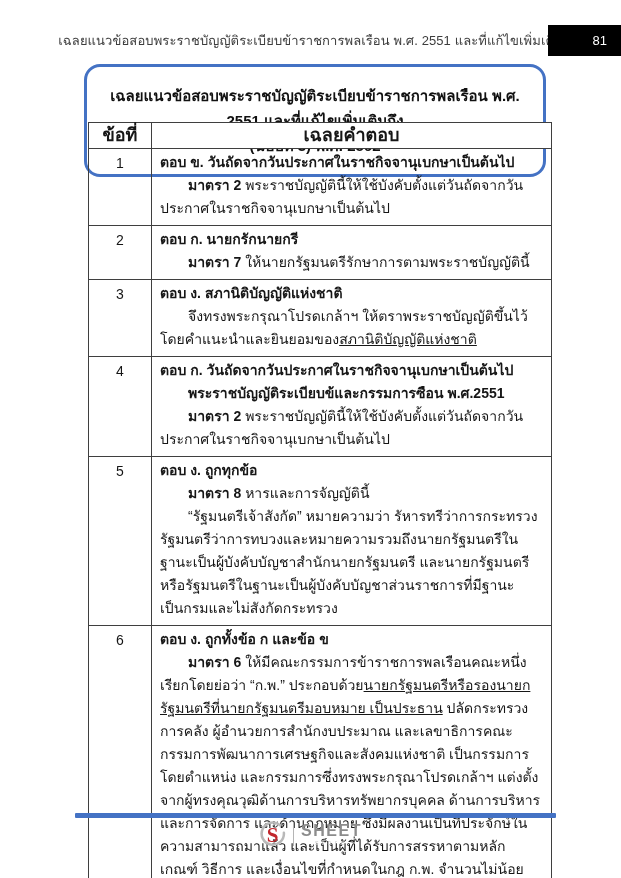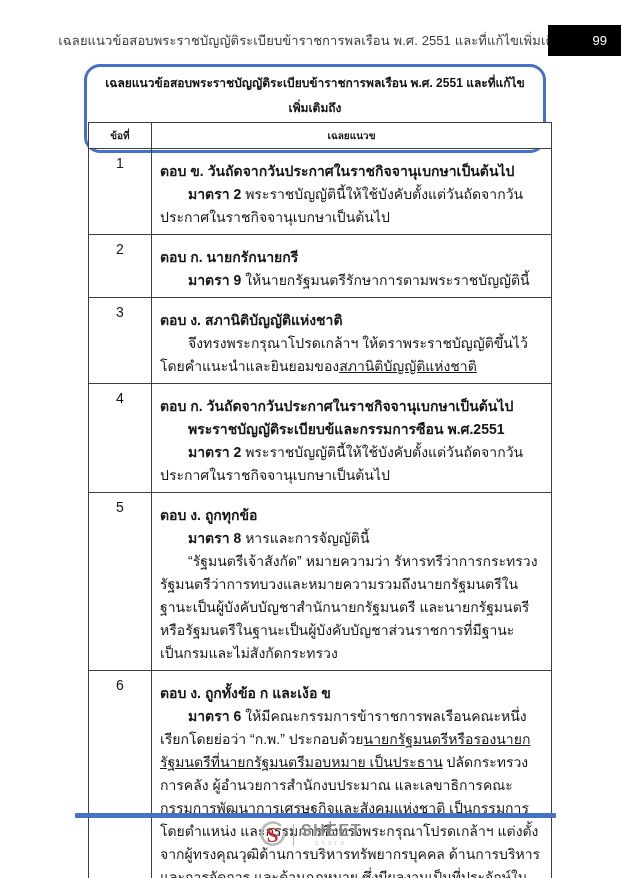--- a/index.html
+++ b/index.html
@@ -19,39 +19,39 @@
     position:absolute;top:25px;right:0;width:73px;height:31px;
     background:#000000;color:#ffffff;font-size:13px;
     display:flex;align-items:center;justify-content:flex-end;
     padding-right:14px;box-sizing:border-box;
   }
 
   
   .title-box{
     position:absolute;top:64px;left:84px;width:462px;box-sizing:border-box;
     border:3px solid #4472C4;border-radius:16px;
-    padding:4px 10px;background:#fff;
-    text-align:center;font-weight:bold;font-size:12px;line-height:25px;color:#111;
+    padding:16px 10px;background:#fff;
+    text-align:center;font-weight:bold;font-size:15px;line-height:25px;color:#111;
   }
 
   
   .answer-table{
     position:absolute;top:122px;left:88px;width:464px;
     border-collapse:collapse;font-size:14px;color:#161616;
     table-layout:fixed;
   }
   .answer-table th,.answer-table td{border:1px solid #3f3f3f;}
   .answer-table thead th{
-    font-weight:bold;font-size:10px;padding:3px 4px;line-height:19px;background:#fff;
+    font-weight:bold;font-size:18px;padding:3px 4px;line-height:19px;background:#fff;
   }
   .col-no-head{width:54px;}
   td.col-no{
     text-align:center;vertical-align:top;padding:3px 2px 0 2px;line-height:22px;
   }
-  td.col-ans{padding:11px 8px 5px 8px;vertical-align:top;}
+  td.col-ans{padding:2px 8px 5px 8px;vertical-align:top;}
   .para{line-height:23px;text-align:left;}
   .para.indent{text-indent:28px;}
   .para .b{font-weight:bold;}
   .para .u{text-decoration:underline;text-align:center;}
   .answer-line{font-weight:bold;}
 
   
   .footer-bar{
     position:absolute;top:813px;left:75px;width:481px;height:5px;
     background:#4472C4;border-radius:1px;
@@ -69,47 +69,47 @@
     font-size:7px;color:#cfcfcf;letter-spacing:3.5px;line-height:8px;margin-top:1px;
   }
 </style>
 </head>
 <body>
 
 <div class="page">
 
   <div class="doc-header">เฉลยแนวข้อสอบพระราชบัญญัติระเบียบข้าราชการพลเรือน พ.ศ. 2551 และที่แก้ไขเพิ่มเติม</div>
 
-  <div class="page-number-badge">99</div>
+  <div class="page-number-badge">81</div>
 
   <div class="title-box">
     <div>เฉลยแนวข้อสอบพระราชบัญญัติระเบียบข้าราชการพลเรือน พ.ศ. 2551 และที่แก้ไขเพิ่มเติมถึง</div>
     <div>(ฉบับที่ 3) พ.ศ. 2562</div>
   </div>
 
   <table class="answer-table">
     <thead>
       <tr>
         <th class="col-no-head">ข้อที่</th>
-        <th>เฉลยแนวข</th>
+        <th>เฉลยคำตอบ</th>
       </tr>
     </thead>
     <tbody>
         <tr>
           <td class="col-no">1</td>
           <td class="col-ans">
             <div class="para answer-line"><span class="b">ตอบ ข. วันถัดจากวันประกาศในราชกิจจานุเบกษาเป็นต้นไป</span></div>
             <div class="para indent"><span class="b">มาตรา 2 </span><span>พระราชบัญญัตินี้ให้ใช้บังคับตั้งแต่วันถัดจากวันประกาศในราชกิจจานุเบกษาเป็นต้นไป</span></div>
           </td>
         </tr>
         <tr>
           <td class="col-no">2</td>
           <td class="col-ans">
             <div class="para answer-line"><span class="b">ตอบ ก. นายกรักนายกรี</span></div>
-            <div class="para indent"><span class="b">มาตรา 9 </span><span>ให้นายกรัฐมนตรีรักษาการตามพระราชบัญญัตินี้</span></div>
+            <div class="para indent"><span class="b">มาตรา 7 </span><span>ให้นายกรัฐมนตรีรักษาการตามพระราชบัญญัตินี้</span></div>
           </td>
         </tr>
         <tr>
           <td class="col-no">3</td>
           <td class="col-ans">
             <div class="para answer-line"><span class="b">ตอบ ง. สภานิติบัญญัติแห่งชาติ</span></div>
             <div class="para indent"><span>จึงทรงพระกรุณาโปรดเกล้าฯ ให้ตราพระราชบัญญัติขึ้นไว้โดยคำแนะนำและยินยอมของ</span><span class="u">สภานิติบัญญัติแห่งชาติ</span></div>
           </td>
         </tr>
         <tr>
@@ -124,21 +124,21 @@
           <td class="col-no">5</td>
           <td class="col-ans">
             <div class="para answer-line"><span class="b">ตอบ ง. ถูกทุกข้อ</span></div>
             <div class="para indent"><span class="b">มาตรา 8 </span><span>หารและการจัญญัตินี้</span></div>
             <div class="para indent"><span>“รัฐมนตรีเจ้าสังกัด” หมายความว่า รัหารทรีว่าการกระทรวง รัฐมนตรีว่าการทบวงและหมายความรวมถึงนายกรัฐมนตรีในฐานะเป็นผู้บังคับบัญชาสำนักนายกรัฐมนตรี และนายกรัฐมนตรีหรือรัฐมนตรีในฐานะเป็นผู้บังคับบัญชาส่วนราชการที่มีฐานะเป็นกรมและไม่สังกัดกระทรวง</span></div>
           </td>
         </tr>
         <tr>
           <td class="col-no">6</td>
           <td class="col-ans">
-            <div class="para answer-line"><span class="b">ตอบ ง. ถูกทั้งข้อ ก และเง้อ ข</span></div>
+            <div class="para answer-line"><span class="b">ตอบ ง. ถูกทั้งข้อ ก และข้อ ข</span></div>
             <div class="para indent"><span class="b">มาตรา 6 </span><span>ให้มีคณะกรรมการข้าราชการพลเรือนคณะหนึ่ง เรียกโดยย่อว่า “ก.พ.” ประกอบด้วย</span><span class="u">นายกรัฐมนตรีหรือรองนายกรัฐมนตรีที่นายกรัฐมนตรีมอบหมาย เป็นประธาน</span><span> ปลัดกระทรวงการคลัง ผู้อำนวยการสำนักงบประมาณ และเลขาธิการคณะกรรมการพัฒนาการเศรษฐกิจและสังคมแห่งชาติ เป็นกรรมการโดยตำแหน่ง และกรรมการซึ่งทรงพระกรุณาโปรดเกล้าฯ แต่งตั้งจากผู้ทรงคุณวุฒิด้านการบริหารทรัพยากรบุคคล ด้านการบริหารและการจัดการ และด้านกฎหมาย ซึ่งมีผลงานเป็นที่ประจักษ์ในความสามารถมาแล้ว และเป็นผู้ที่ได้รับการสรรหาตามหลักเกณฑ์ วิธีการ และเงื่อนไขที่กำหนดในกฎ ก.พ. จำนวนไม่น้อยกว่าห้าคน แต่ไม่เกินเจ็ดคน และให้เลขาธิการ ก.พ. เป็นกรรมการและเลขานุการ</span></div>
           </td>
         </tr>
       </tbody>
   </table>
 
   <div class="footer-bar"></div>
 
   <div class="brand">
     <svg width="27" height="27" viewBox="0 0 32 32">

